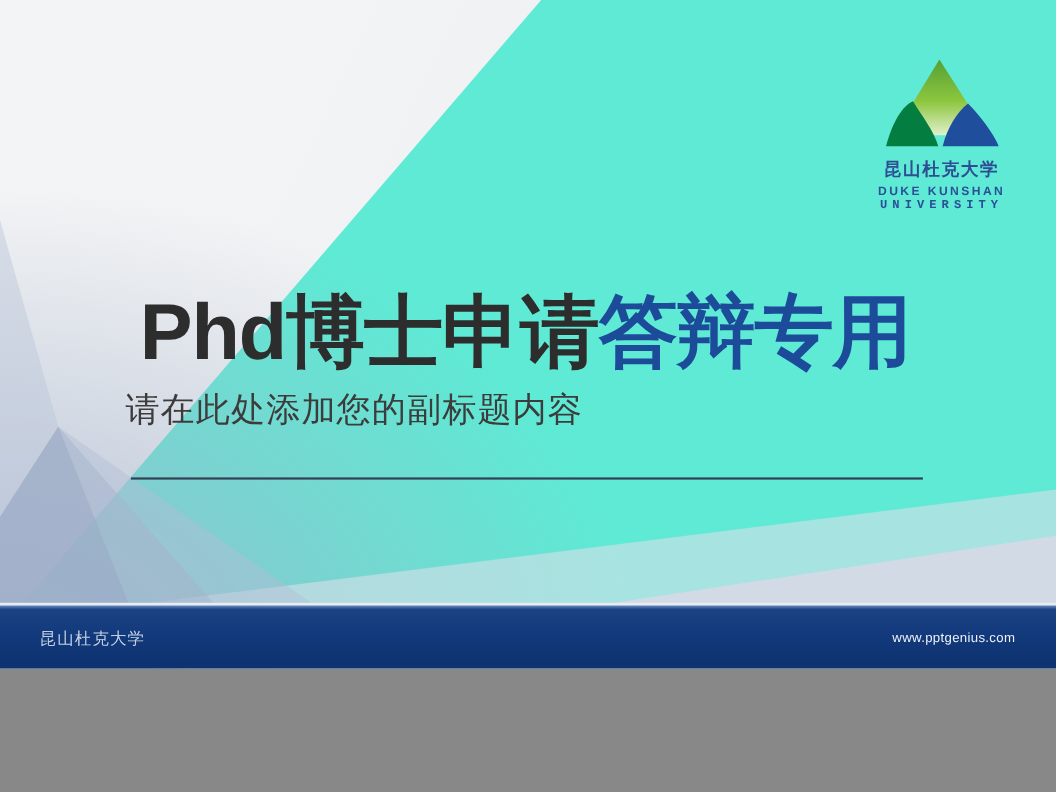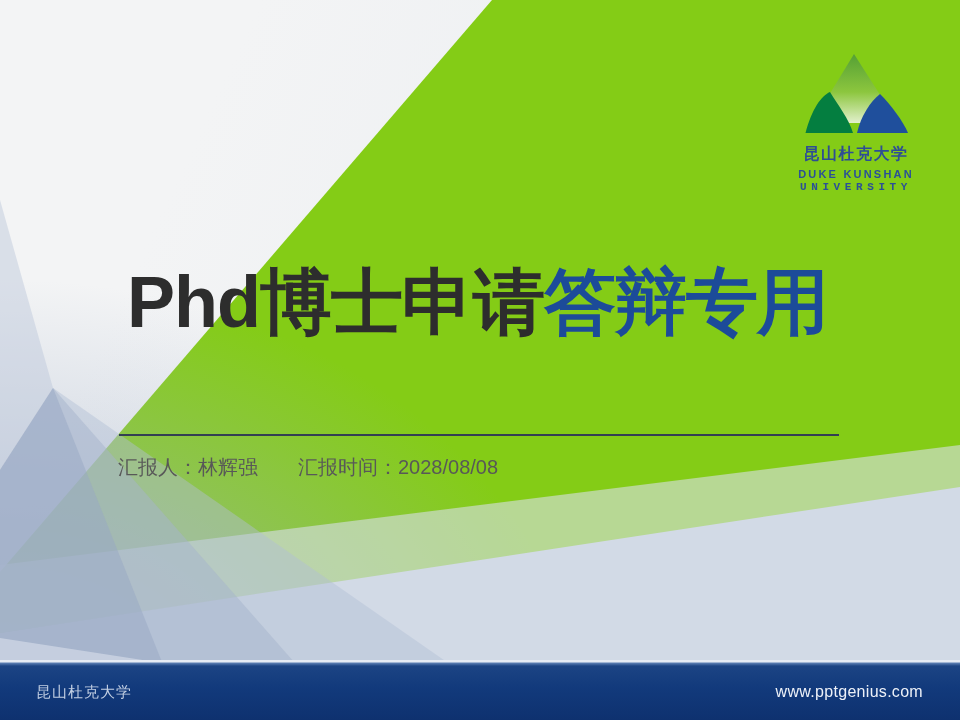--- a/index.html
+++ b/index.html
@@ -1,18 +1,18 @@
 <!DOCTYPE html>
 <html><head>
 <meta charset="utf-8">
 <style>
   html,body{margin:0;padding:0;background:#888;}
   .slide{
-    position:relative;width:960px;height:720px;overflow:hidden;
-    background:#84cc16;
+    position:relative;width:960px;height:608px;overflow:hidden;
+    background:#5eead4;
     font-family:"Liberation Sans","DejaVu Sans",sans-serif;
   }
   
   .bg{position:absolute;inset:0;}
   .shape{position:absolute;inset:0;}
   .tl-gray{
     background:linear-gradient(115deg,#f3f4f5 20%,#e9ecf0 85%);
     clip-path:polygon(0 0,492px 0,0 572px);
   }
   .wash{
@@ -84,21 +84,21 @@
   .meta .gap{display:inline-block;width:40px;}
   
   .footer-bar{
     position:absolute;left:0;right:0;bottom:0;height:60px;box-sizing:border-box;
     background:linear-gradient(180deg,#e6ebf4 0,#e6ebf4 2px,#5c7fb4 3px,
                #1c4484 6px,#123a7c 45%,#0e316f 100%);
     display:flex;align-items:center;justify-content:space-between;
     padding:4px 37px 0 36px;
   }
   .footer-left{font-size:15px;color:#c2cfe3;letter-spacing:1px;}
-  .footer-right{font-size:16px;color:#edf1f8;letter-spacing:.3px;}
+  .footer-right{font-size:12px;color:#edf1f8;letter-spacing:.3px;}
 </style>
 </head>
 <body>
 
 <div class="slide">
 
   <div class="bg">
     <div class="shape tl-gray"></div>
     <div class="shape wash"></div>
     <div class="shape band-faint"></div>
@@ -123,23 +123,23 @@
       <path d="M1.5 80 C8 56 17 43 26 39 C34 52 45 66 49 80 Z" fill="#047e40"></path>
       <path d="M53 80 C57 63 66 49 76 41 C87 52 99 68 104 80 Z" fill="#1f4f9c"></path>
     </svg>
     <div class="logo-cn">昆山杜克大学</div>
     <div class="logo-en1">DUKE KUNSHAN</div>
     <div class="logo-en2">UNIVERSITY</div>
   </div>
 
   <h1 class="title"><span>Phd博士申请</span><span class="accent">答辩专用</span></h1>
 
+  <div class="subtitle">请在此处添加您的副标题内容</div>
 
   <div class="rule"></div>
 
-  <div class="meta"><span>汇报人：林辉强</span><span class="gap"></span><span>汇报时间：2028/08/08</span></div>
 
   <footer class="footer-bar">
     <span class="footer-left">昆山杜克大学</span>
     <span class="footer-right">www.pptgenius.com</span>
   </footer>
 
 </div>
 
 </body></html>

